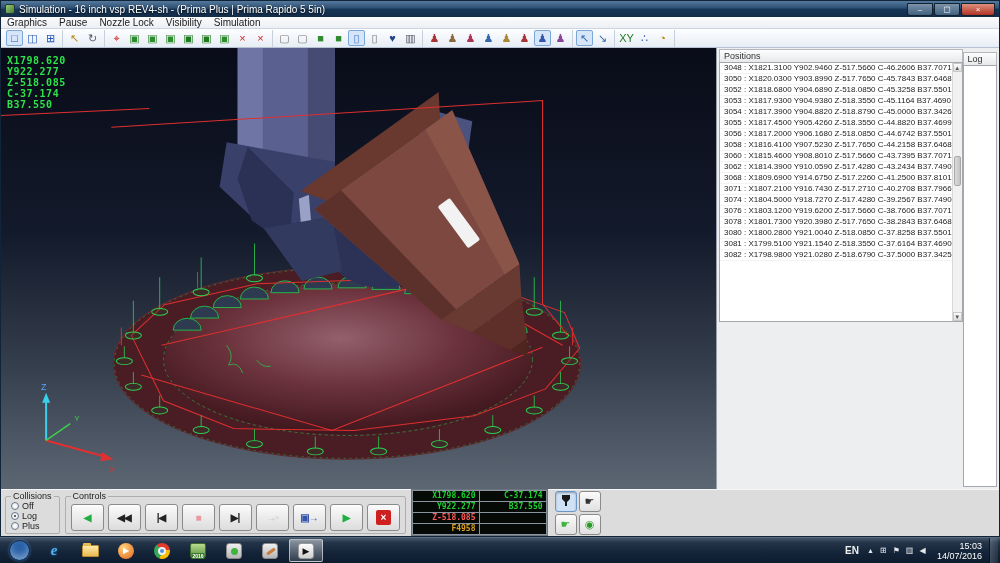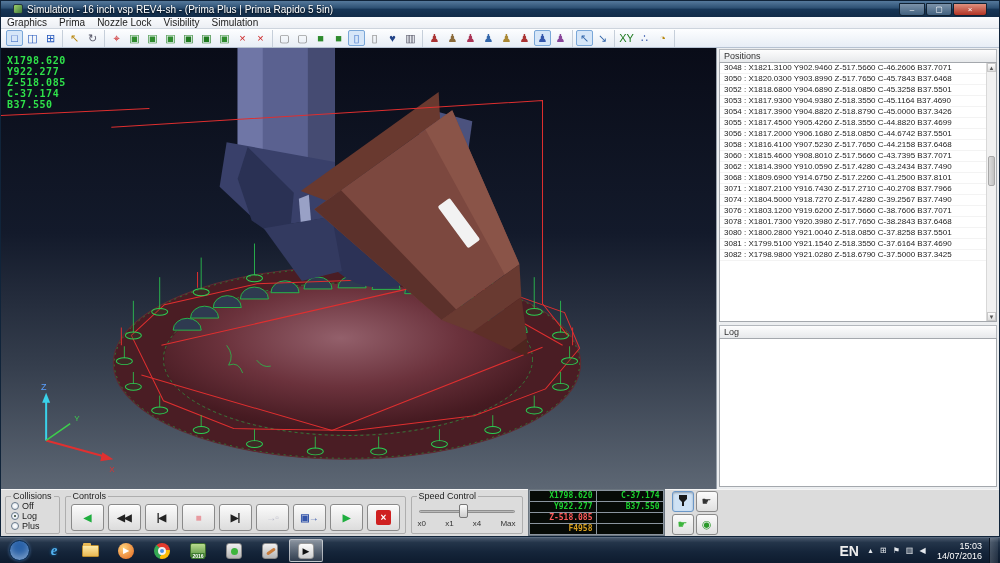--- a/index.html
+++ b/index.html
@@ -1,21 +1,21 @@
 <!DOCTYPE html>
 <html><head>
 <meta charset="utf-8">
 <style>
   * { box-sizing: border-box; margin: 0; padding: 0; }
   html,body { width:1000px; height:563px; overflow:hidden; background:#000; }
   .screen { position:relative; width:1000px; height:563px; font-family:"Liberation Sans",sans-serif; background:#0c1320; }
 
   
   .app-window { position:absolute; left:0; top:0; right:0; bottom:26px; display:flex; flex-direction:column; border:1px solid #10243a; background:#dcdcdc; }
-  .titlebar { height:16px; flex:0 0 16px; display:flex; align-items:center; padding:0 12px; color:#fff; font-size:10px;
+  .titlebar { height:16px; flex:0 0 16px; display:flex; align-items:center; padding:0 4px; color:#fff; font-size:10px;
     background:linear-gradient(180deg,#55799c 0%,#2c4f72 45%,#173657 50%,#122c49 100%); }
   .app-icon { width:10px; height:10px; margin-right:4px; border-radius:2px; background:linear-gradient(135deg,#9fd06a,#3f7a3a); border:1px solid #234; }
   .title { flex:1; white-space:nowrap; overflow:hidden; text-shadow:0 1px 2px #000; }
   .win-controls { display:flex; gap:1px; }
   .win-btn { width:26px; height:13px; font-size:8px; line-height:12px; text-align:center; color:#fff; border:1px solid #123;
     border-radius:0 0 3px 3px; background:linear-gradient(#7b92a9,#42617f); cursor:default; }
   .win-btn.close-button { background:linear-gradient(#e0907e,#b13324); width:34px; }
 
   .menubar { height:12px; flex:0 0 12px; display:flex; align-items:center; background:linear-gradient(#fafbfd,#eceff4); border-bottom:1px solid #cdd4dd; }
   .menu-item { font-size:10px; line-height:12px; color:#222; padding:0 6px; }
@@ -26,21 +26,21 @@
   .tb-icon.pressed { border-color:#7aa7d8; background:#d6e6f8; }
   .tb-icon .glyph { display:inline-block; }
 
   
   .main { flex:1; display:flex; min-height:0; }
   .viewport { position:relative; flex:1; min-width:0; overflow:hidden; background:#0a0d1a; }
   .viewport svg.scene { position:absolute; inset:0; width:100%; height:100%; }
   .hud { position:absolute; left:6px; top:7px; font:bold 10px "DejaVu Sans Mono",monospace; color:#2fe14a; letter-spacing:.5px; }
   .hud-line { line-height:11px; }
 
-  .side { width:283px; flex:0 0 283px; background:#eceef0; border-left:1px solid #97a0aa; display:flex; flex-direction:column; padding:1px 2px 0 2px; }
+  .side { width:283px; flex:0 0 283px; background:#eceef0; border-left:1px solid #97a0aa; display:flex; flex-direction:row; padding:1px 2px 0 2px; }
   .panel-title { font-size:9px; line-height:12px; color:#333; padding:0 4px; background:linear-gradient(#fdfdfd,#e7e9eb); border:1px solid #b4b8bd; border-bottom:none; }
   .pos-list { position:relative; background:#fff; border:1px solid #a4a8ad; height:260px; overflow:hidden; }
   .pos-rows { margin-right:10px; }
   .pos-row { font-size:8px; line-height:10px; white-space:nowrap; color:#1c1c1c; padding-left:4px; border-bottom:1px solid #f3f3f3; }
   .vscroll { position:absolute; top:0; right:0; width:10px; height:100%; background:#f1f1f1; border-left:1px solid #d8d8d8; }
   .vs-arrow { height:9px; font-size:6px; line-height:9px; text-align:center; color:#555; background:linear-gradient(#fdfdfd,#dcdcdc); border:1px solid #c8c8c8; }
   .vs-arrow.down { position:absolute; bottom:0; left:0; right:0; }
   .vs-thumb { position:absolute; left:1px; right:1px; top:36%; height:30px; background:linear-gradient(90deg,#dcdcdc,#c2c2c2); border:1px solid #a8a8a8; border-radius:2px; }
   .log-panel { margin-top:3px; display:flex; flex-direction:column; flex:1; min-height:0; padding-bottom:2px; }
   .log-body { flex:1; background:#fff; border:1px solid #a4a8ad; }
@@ -87,21 +87,21 @@
   .chrome-button .glyph { width:16px; height:16px; border-radius:50%; background:conic-gradient(from -40deg,#e33b2e 0 33%,#fbbc05 0 66%,#34a853 0 100%); position:relative; }
   .chrome-button .glyph::after { content:""; position:absolute; inset:4px; border-radius:50%; background:#4a90e2; border:2px solid #f2f2f2; }
   .calendar-2016-button .glyph { width:16px; height:15px; border-radius:2px; background:linear-gradient(#b9dc8e,#55923f); border:1px solid #3e6e2e; }
   .calendar-2016-button .label { position:absolute; bottom:3px; left:50%; transform:translateX(-50%); font-size:5px; font-weight:bold; color:#fff; background:#3d7a2f; padding:0 1px; line-height:6px; }
   .simulation-app-button .glyph, .designer-app-button .glyph { width:16px; height:16px; border-radius:3px; background:linear-gradient(#f0f0f0,#b5b5b5); border:1px solid #888; position:relative; }
   .simulation-app-button .glyph::after { content:""; position:absolute; left:4px; top:4px; width:7px; height:7px; border-radius:50%; background:#3db53d; }
   .designer-app-button .glyph::after { content:""; position:absolute; left:3px; top:6px; width:10px; height:3px; border-radius:2px; background:#c87d3d; transform:rotate(-35deg); }
   .active-simulation-button { background:linear-gradient(rgba(255,255,255,.45),rgba(255,255,255,.15)); border:1px solid rgba(255,255,255,.55); }
   .active-simulation-button .glyph { width:16px; height:16px; border-radius:3px; background:linear-gradient(#fdfdfd,#cfcfcf); border:1px solid #999; color:#111; font-size:9px; }
   .tray { margin-left:auto; display:flex; align-items:center; color:#eee; height:100%; }
-  .lang { font-size:14px; font-weight:bold; padding:0 5px; }
+  .lang { font-size:10px; font-weight:bold; padding:0 5px; }
   .tray-icon { width:13px; text-align:center; font-size:8px; color:#e4e8ec; }
   .clock { text-align:right; font-size:9px; line-height:10px; padding:0 7px 0 8px; color:#fff; }
   .show-desktop { width:9px; height:100%; border-left:1px solid #0a1422; background:linear-gradient(90deg,rgba(255,255,255,.2),rgba(255,255,255,.08)); }
 
   
   .marker { fill:rgba(25,80,40,.25); stroke:#2ccf52; stroke-width:1; }
   .marker-stem { stroke:#2ccf52; stroke-width:0.8; }
   .scallop { fill:#2e3a50; stroke:#26c24a; stroke-width:0.9; }
   .redwire { stroke:#df2f2f; stroke-width:1; fill:none; }
   .greenwire { stroke:#27c04b; stroke-width:0.8; fill:none; }
@@ -117,21 +117,21 @@
       <span class="title">Simulation - 16 inch vsp REV4-sh - (Prima Plus | Prima Rapido 5 5in)</span>
       <div class="win-controls">
         <div class="win-btn minimize-button"><span class="glyph">–</span></div>
           <div class="win-btn maximize-button"><span class="glyph">▢</span></div>
           <div class="win-btn close-button"><span class="glyph">×</span></div>
       </div>
     </div>
 
     <div class="menubar">
       <span class="menu-item">Graphics</span>
-        <span class="menu-item">Prima</span>
+        <span class="menu-item">Pause</span>
         <span class="menu-item">Nozzle Lock</span>
         <span class="menu-item">Visibility</span>
         <span class="menu-item">Simulation</span>
     </div>
 
     <div class="toolbar">
       <div class="tb-group">
           <span class="tb-icon layout-single-icon pressed" style="color: rgb(34, 85, 187);"><span class="glyph">□</span></span>
           <span class="tb-icon layout-split-icon" style="color: rgb(34, 85, 187);"><span class="glyph">◫</span></span>
           <span class="tb-icon layout-quad-icon" style="color: rgb(34, 85, 187);"><span class="glyph">⊞</span></span>
@@ -413,33 +413,20 @@
             </button>
             <button class="ctl-btn play-button" style="color: rgb(31, 174, 63);">
               <span class="glyph">▶</span>
             </button>
             <button class="ctl-btn abort-button" style="color: rgb(207, 32, 32);">
               <span class="glyph">×</span>
             </button>
         </div>
       </fieldset>
 
-      <fieldset class="grp speed">
-        <legend>Speed Control</legend>
-        <div class="slider">
-          <div class="track"></div>
-          <div class="thumb"></div>
-        </div>
-        <div class="ticks">
-          <span class="tick">x0</span>
-            <span class="tick">x1</span>
-            <span class="tick">x4</span>
-            <span class="tick">Max</span>
-        </div>
-      </fieldset>
 
       <div class="lcd">
         <div class="lcd-cell">X1798.620</div>
         <div class="lcd-cell">C-37.174</div>
         <div class="lcd-cell">Y922.277</div>
         <div class="lcd-cell">B37.550</div>
         <div class="lcd-cell red">Z-518.085</div>
         <div class="lcd-cell blank"></div>
         <div class="lcd-cell amber">F4958</div>
         <div class="lcd-cell blank"></div>

